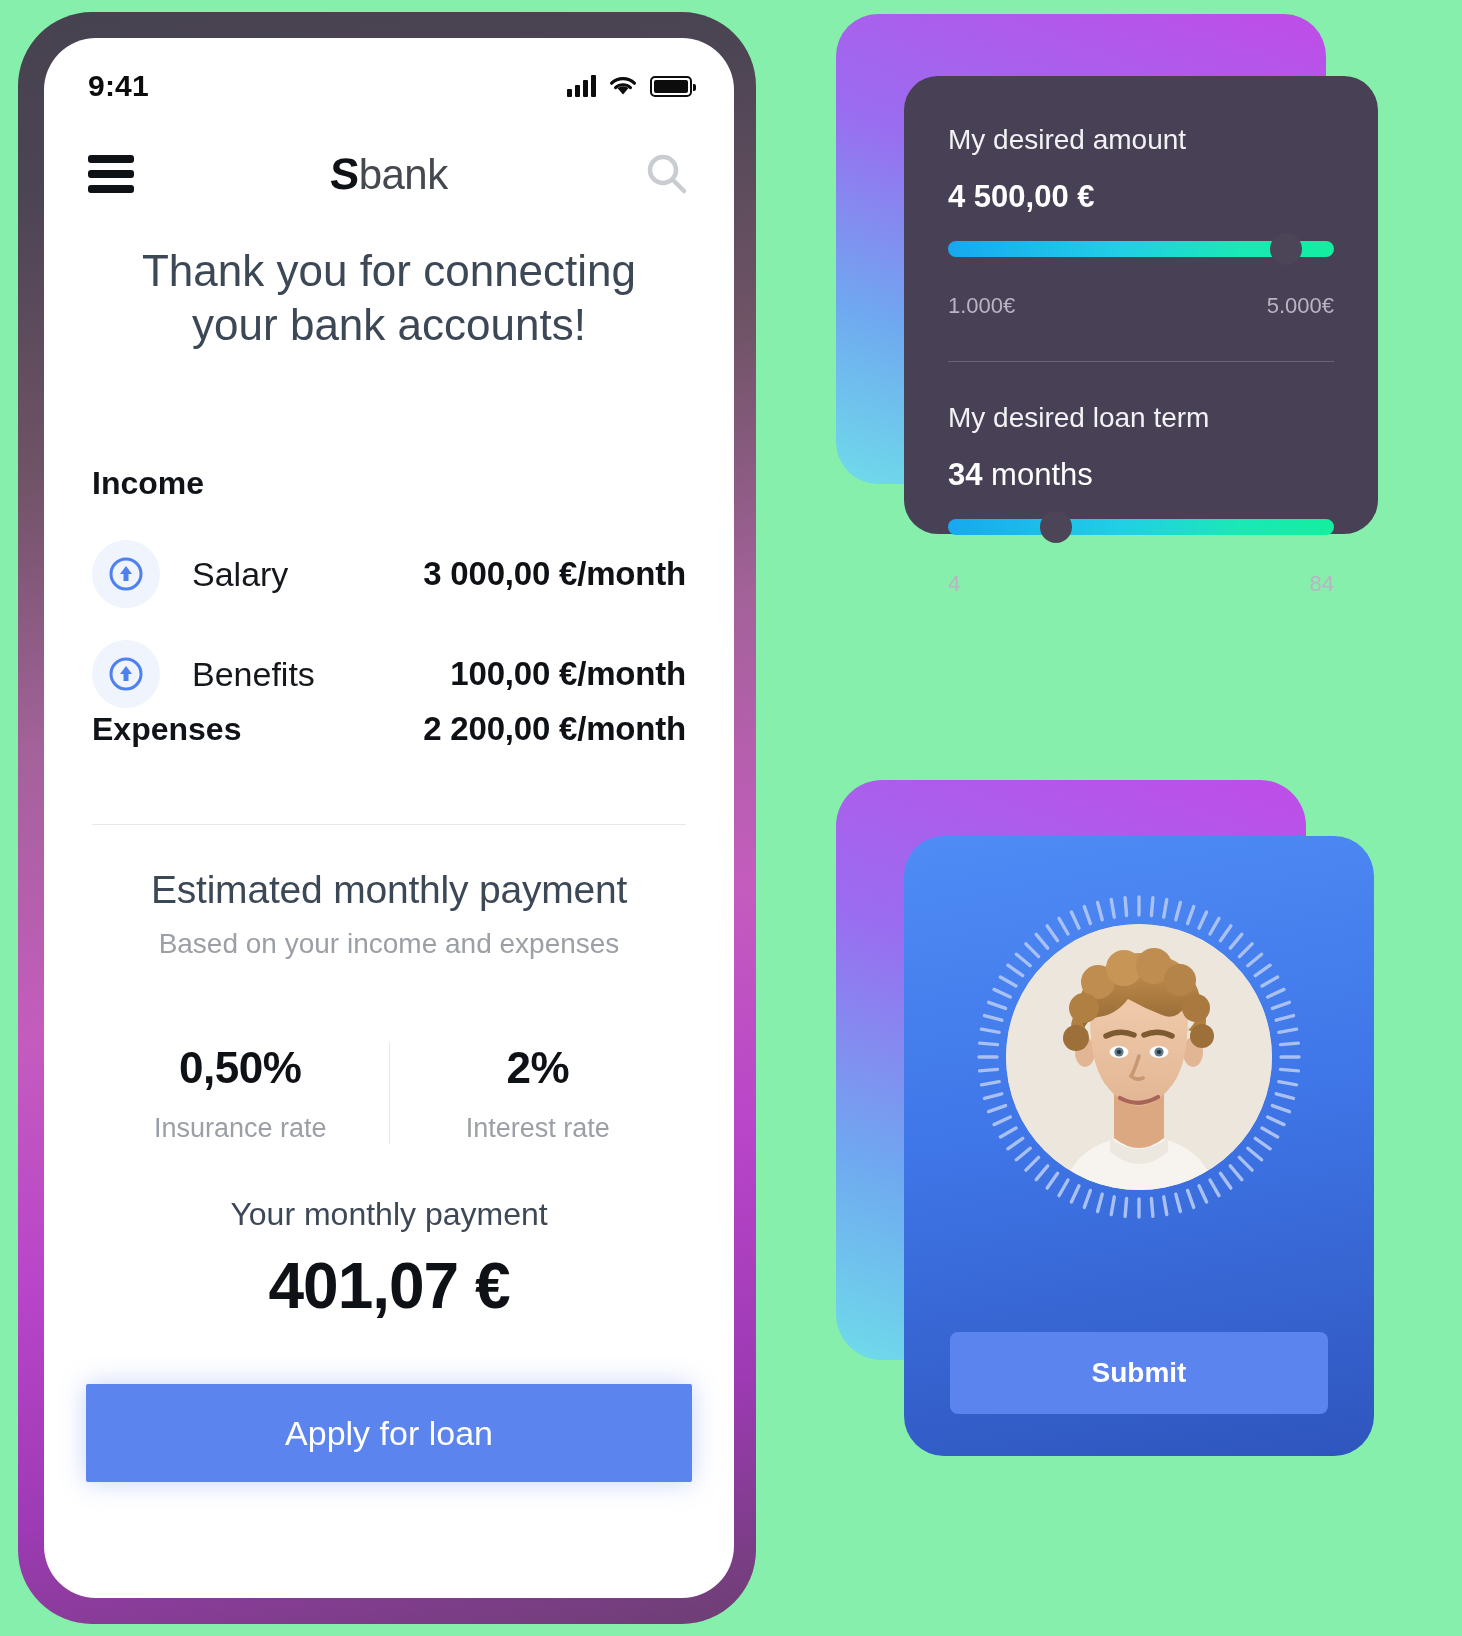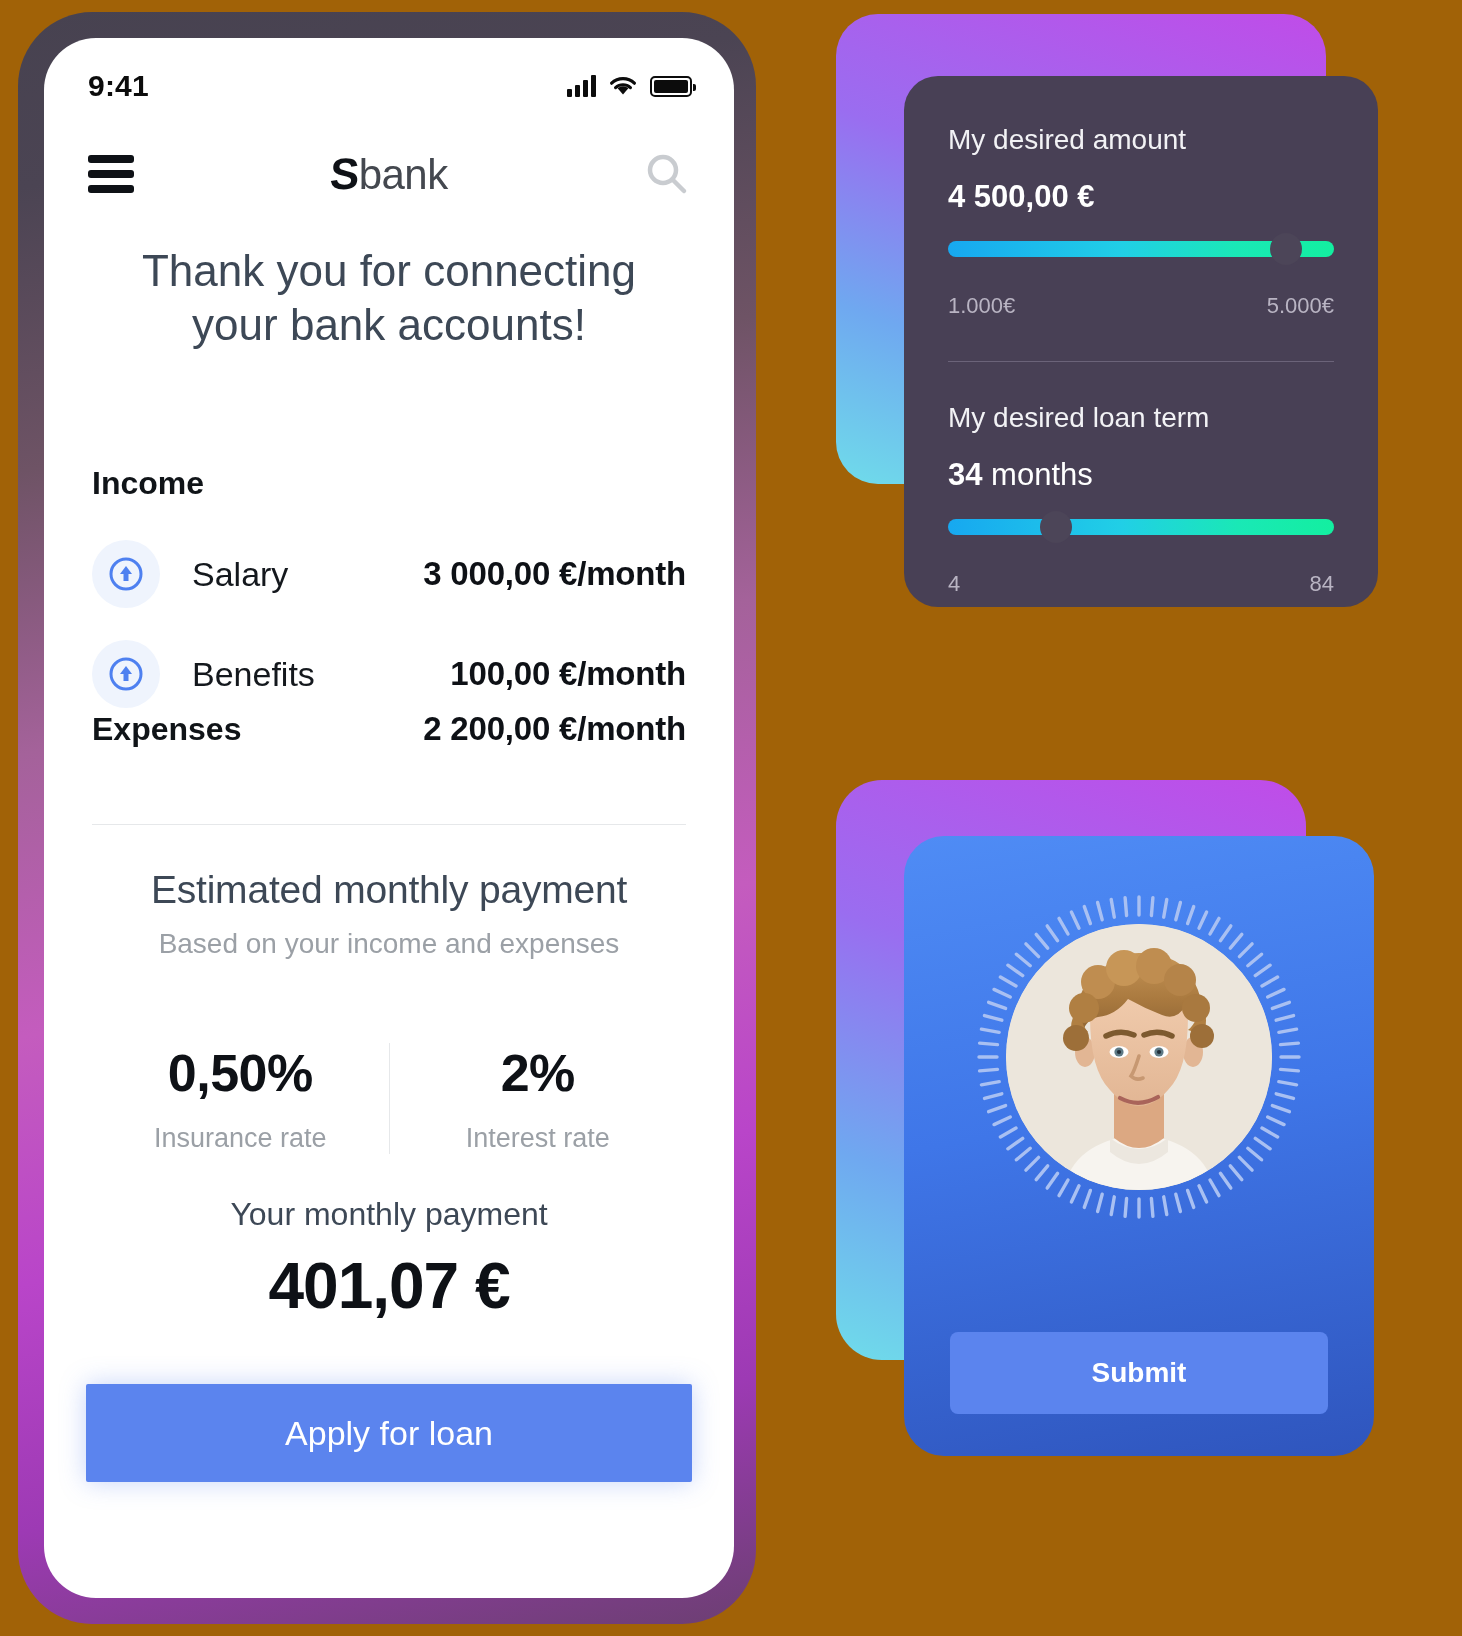--- a/index.html
+++ b/index.html
@@ -9,21 +9,21 @@
     height: 1636px;
     background: #000000;
     font-family: "Liberation Sans", sans-serif;
     overflow: hidden;
   }
 
   #stage {
     position: relative;
     width: 1462px;
     height: 1636px;
-    background: #a16207;
+    background: #86efac;
   }
 
   
   #phone-frame {
     position: absolute;
     left: 18px;
     top: 12px;
     width: 738px;
     height: 1612px;
     border-radius: 74px;
@@ -209,21 +209,21 @@
     color: #9ba0a6;
   }
 
   #rates {
     position: absolute;
     top: 1005px; left: 48px; right: 48px;
     display: flex;
   }
   .rate-cell { flex: 1; text-align: center; }
   .rate-cell + .rate-cell { border-left: 1px solid #e6e8ea; }
-  .rate-value { font-size: 52px; font-weight: 700; color: #0e1116; letter-spacing: -0.5px; }
+  .rate-value { font-size: 44px; font-weight: 700; color: #0e1116; letter-spacing: -0.5px; }
   .rate-label { margin-top: 20px; font-size: 27px; font-weight: 400; color: #9ba0a6; }
 
   #payment-block { position: absolute; top: 1158px; left: 40px; right: 40px; text-align: center; }
   #payment-label { font-size: 32px; font-weight: 400; color: #3d4856; }
   #payment-value {
     margin-top: 16px;
     font-size: 64px;
     font-weight: 700;
     color: #0e1116;
     letter-spacing: -1px;
@@ -251,21 +251,21 @@
   #loan-stack { position: absolute; left: 836px; top: 14px; width: 490px; height: 470px; }
   #loan-back-card {
     position: absolute;
     inset: 0;
     border-radius: 42px;
     background: linear-gradient(200deg, #c04ce8 0%, #9a6df0 42%, #6fa8f0 72%, #6fdcea 100%);
   }
   #loan-card {
     position: absolute;
     left: 68px; top: 62px;
-    width: 474px; height: 531px;
+    width: 474px; height: 458px;
     border-radius: 34px;
     background: #484055;
     padding: 48px 44px 40px 44px;
   }
   .dark-label {
     font-size: 28px;
     font-weight: 400;
     color: #f2f2f5;
   }
   .dark-value {

